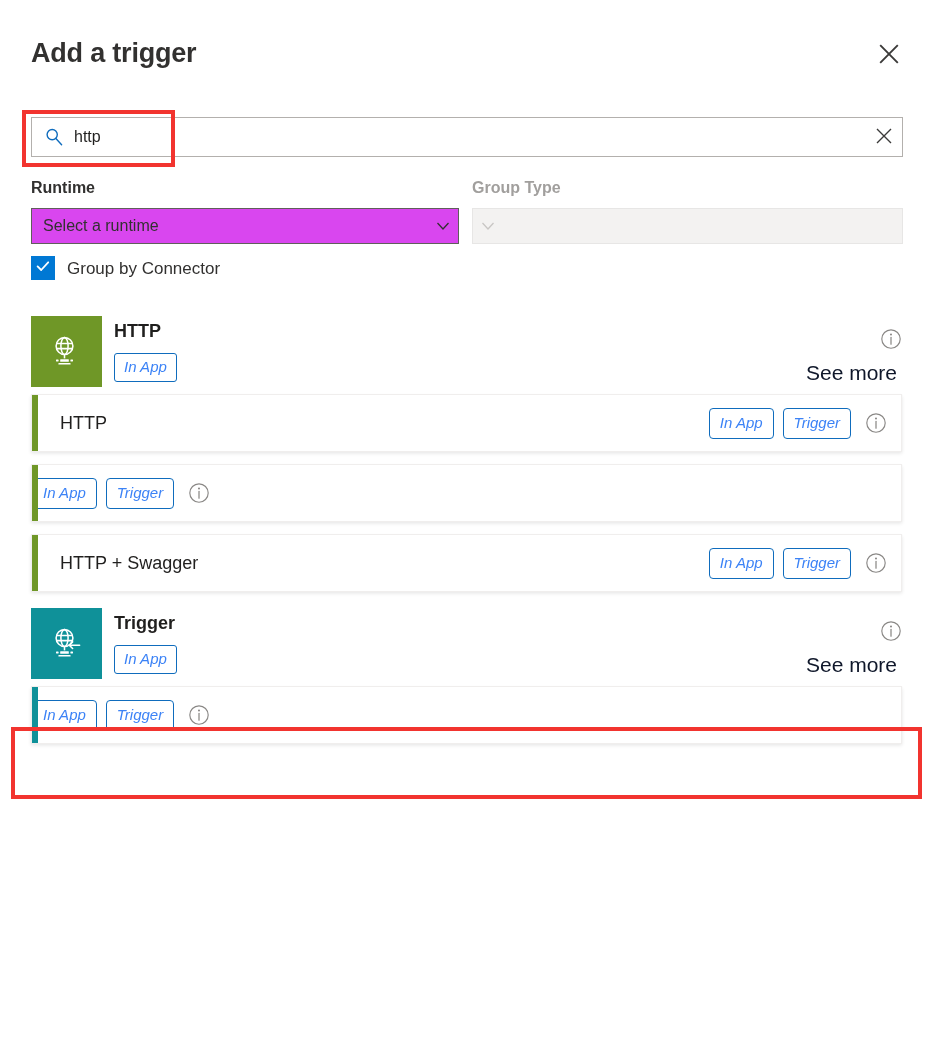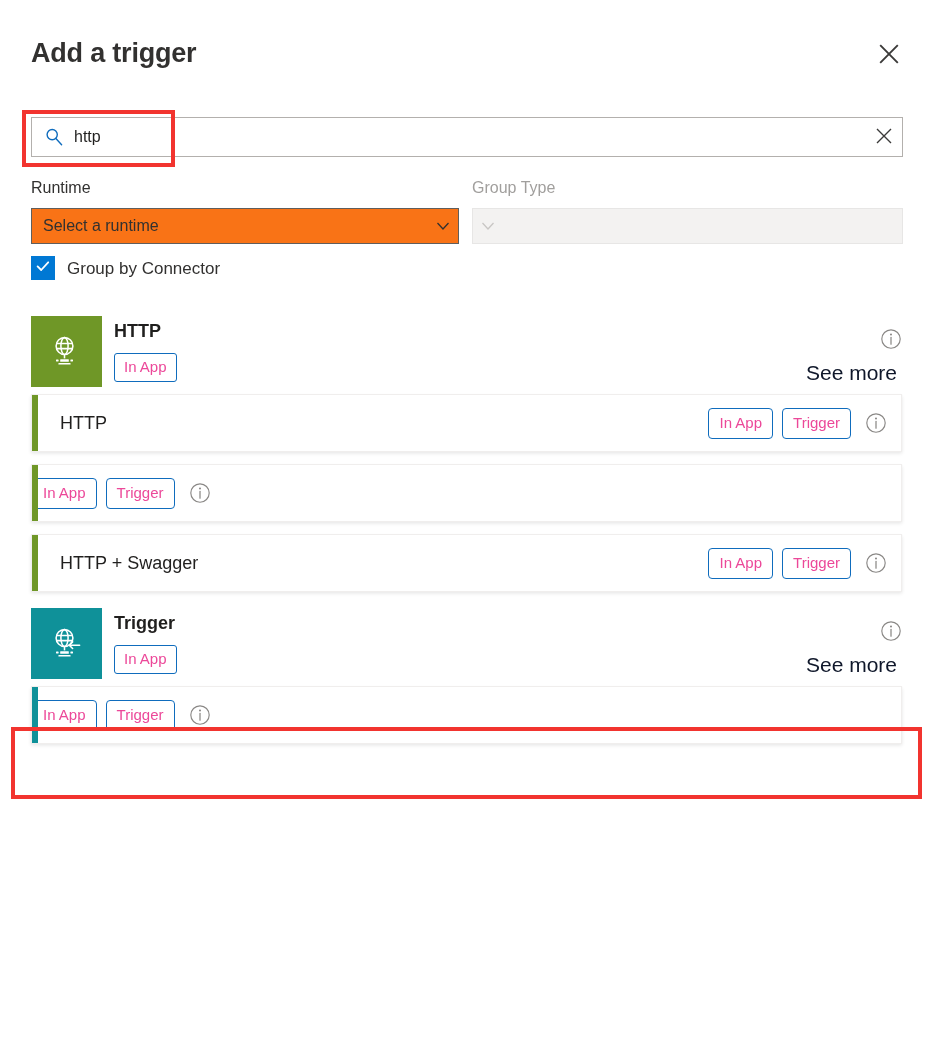--- a/index.html
+++ b/index.html
@@ -55,27 +55,27 @@
   .hl-box { position: absolute; border: 4px solid #f2342f; pointer-events: none; }
   #hl-search { left: 22px; top: 110px; width: 153px; height: 57px; }
   #hl-row    { left: 11px; top: 727px; width: 911px; height: 72px; }
 
   
   .filters { position: absolute; left: 31px; top: 178px; width: 872px; }
   .field { position: absolute; top: 0; }
   .field.runtime { left: 0; width: 428px; }
   .field.actiontype { left: 441px; width: 431px; }
   .field-label {
-    font-size: 16px; line-height: 20px; color: #323130; font-weight: 400;
+    font-size: 16px; line-height: 20px; color: #323130; font-weight: 700;
     display: block; margin-bottom: 10px;
   }
   .field.actiontype .field-label { color: #a19f9d; }
   .dropdown {
     position: relative; height: 36px; width: 100%;
-    border: 1px solid #605e5c; background: #f97316;
+    border: 1px solid #605e5c; background: #d946ef;
     display: flex; align-items: center;
   }
   .dropdown.disabled { border-color: #e7e6e5; background: #f3f2f1; }
   .dropdown-value {
     font-size: 16px; color: #323130; padding-left: 11px; flex: 1 1 auto;
     white-space: nowrap; overflow: hidden; text-overflow: ellipsis;
   }
   .dropdown.disabled .dropdown-value { color: #a19f9d; }
   .chev { width: 30px; flex: 0 0 auto; display:flex; align-items:center; justify-content:center; }
 
@@ -96,22 +96,22 @@
 
   .group-head { position: relative; height: 74px; padding-left: 31px; }
   .conn-icon {
     position: absolute; left: 31px; top: 0; width: 71px; height: 71px;
     display: flex; align-items: center; justify-content: center;
   }
   .conn-meta { position: absolute; left: 114px; top: 2px; }
   .conn-name { font-size: 18px; font-weight: 600; color: #201f1e; line-height: 26px; }
   .badge {
     display: inline-block; border: 1px solid #0f6cbd; border-radius: 3px;
-    color: #ec4899; font-size: 15px; line-height: 16px;
-    padding: 5px 9px 6px 9px; background: #fff; white-space: nowrap;
+    color: #3b82f6; font-size: 15px; line-height: 16px;
+    padding: 5px 9px 6px 9px; background: #fff; white-space: nowrap; font-style: italic;
   }
   .conn-badge-wrap { margin-top: 9px; }
   .group-info {
     position: absolute; right: 31px; top: 12px;
     width: 22px; height: 22px; cursor: pointer;
   }
   .see-more {
     position: absolute; right: 36px; top: 46px;
     font-size: 21px; color: #0f172a; cursor: pointer; line-height: 22px;
   }

